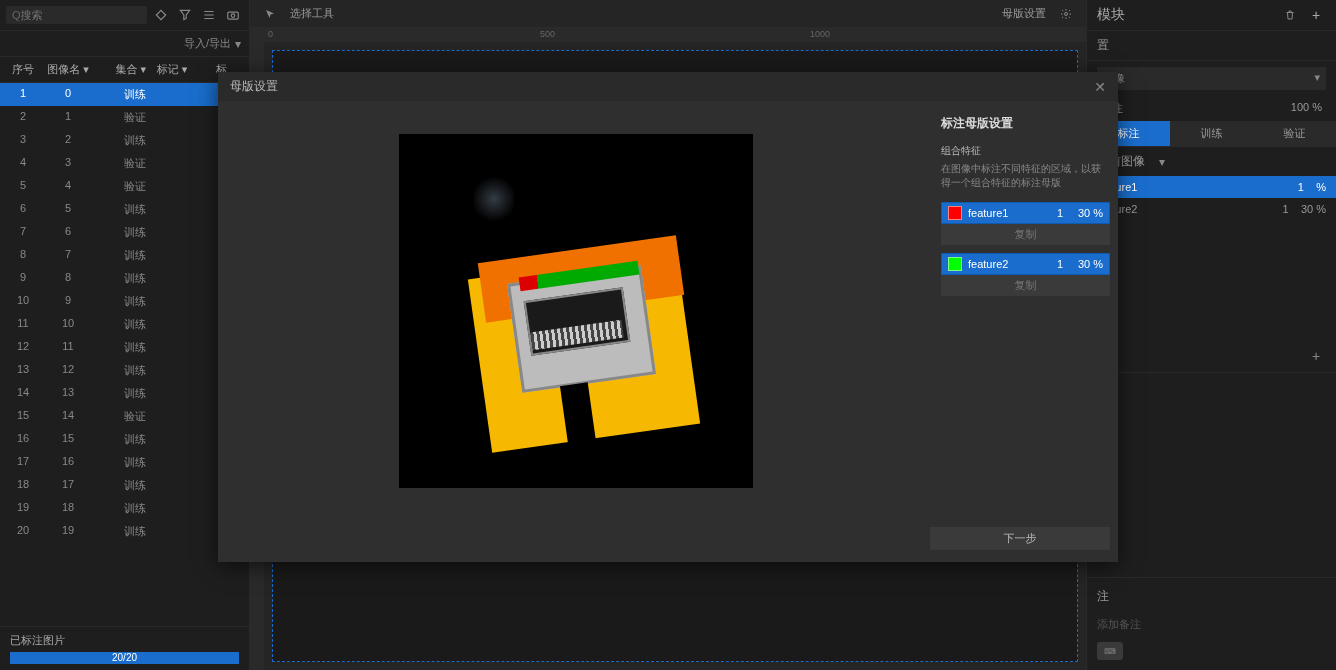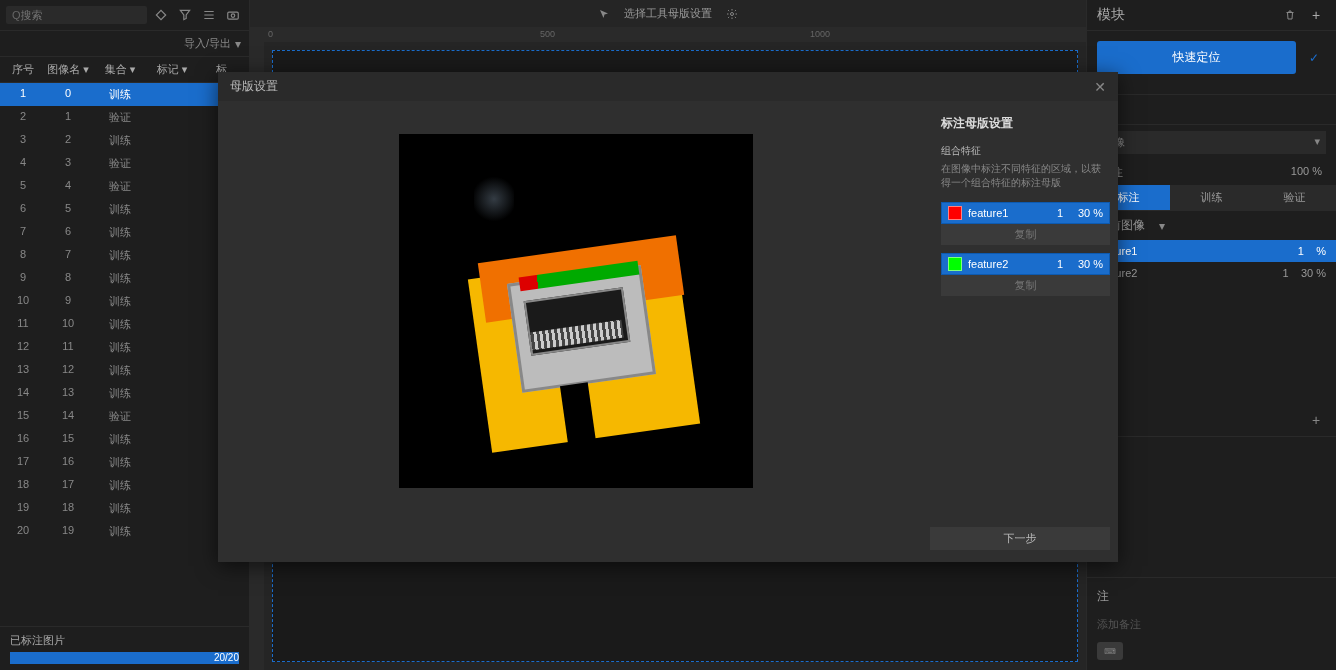--- a/index.html
+++ b/index.html
@@ -71,21 +71,21 @@
     }
     .table-header {
       display: flex;
       padding: 5px 4px;
       border-bottom: 1px solid #2a2a2a;
       color: #aaa;
       font-size: 11px;
     }
     .col-idx { width: 38px; text-align: center; }
     .col-imgname { width: 52px; text-align: center; }
-    .col-set { width: 52px; text-align: center; }
+    .col-set { width: 52px; text-align: right; }
     .col-mark { width: 52px; text-align: center; }
     .col-tag { flex: 1; text-align: center; }
     .table-body {
       flex: 1;
       overflow-y: auto;
     }
     .table-row {
       display: flex;
       padding: 4px;
       font-size: 11px;
@@ -95,41 +95,41 @@
     .footer-stats {
       padding: 6px 10px;
       border-top: 1px solid #2a2a2a;
     }
     .footer-label { font-size: 11px; color: #aaa; margin-bottom: 4px; }
     .progress-bar {
       height: 12px;
       background: #1a6dcc;
       color: #fff;
       font-size: 10px;
-      text-align: right;
+      text-align: center;
       line-height: 12px;
     }
 
     
     .center-panel {
       position: absolute;
       left: 250px; top: 0;
       width: 836px;
       height: 670px;
       background: #252525;
       display: flex;
       flex-direction: column;
     }
     .canvas-toolbar {
       height: 28px;
       display: flex;
       align-items: center;
       padding: 0 10px;
       border-bottom: 1px solid #2a2a2a;
-      justify-content: center;
+      justify-content: space-between;
     }
     .toolbar-left { display: flex; gap: 10px; align-items: center; }
     .toolbar-right { display: flex; gap: 10px; align-items: center; }
     .toolbar-label { color: #999; font-size: 11px; cursor: pointer; }
     .ruler-h {
       height: 14px;
       background: #2a2a2a;
       position: relative;
       font-size: 9px;
       color: #666;
@@ -653,24 +653,20 @@
   <div class="rp-header">
     <span class="rp-title">模块</span>
     <div class="rp-header-icons">
       <div class="icon-btn">
           <svg width="12" height="12" viewBox="0 0 24 24" fill="none" stroke="currentColor" stroke-width="2">
             <path d="M5 7h14M10 7V4h4v3M7 7l1 13h8l1-13"></path>
           </svg>
         </div>
       <div class="icon-btn" style="color:#aaa;font-size:14px">+</div>
     </div>
-  </div>
-  <div class="quick-locate-row">
-    <div class="quick-locate-btn">快速定位</div>
-    <div class="check-icon">✓</div>
   </div>
   <div class="rp-section-header">
     <span>置</span>
   </div>
   <div class="rp-dropdown-row">
     <div class="rp-select">
       <span>图像</span>
         <span>▾</span>
     </div>
   </div>

